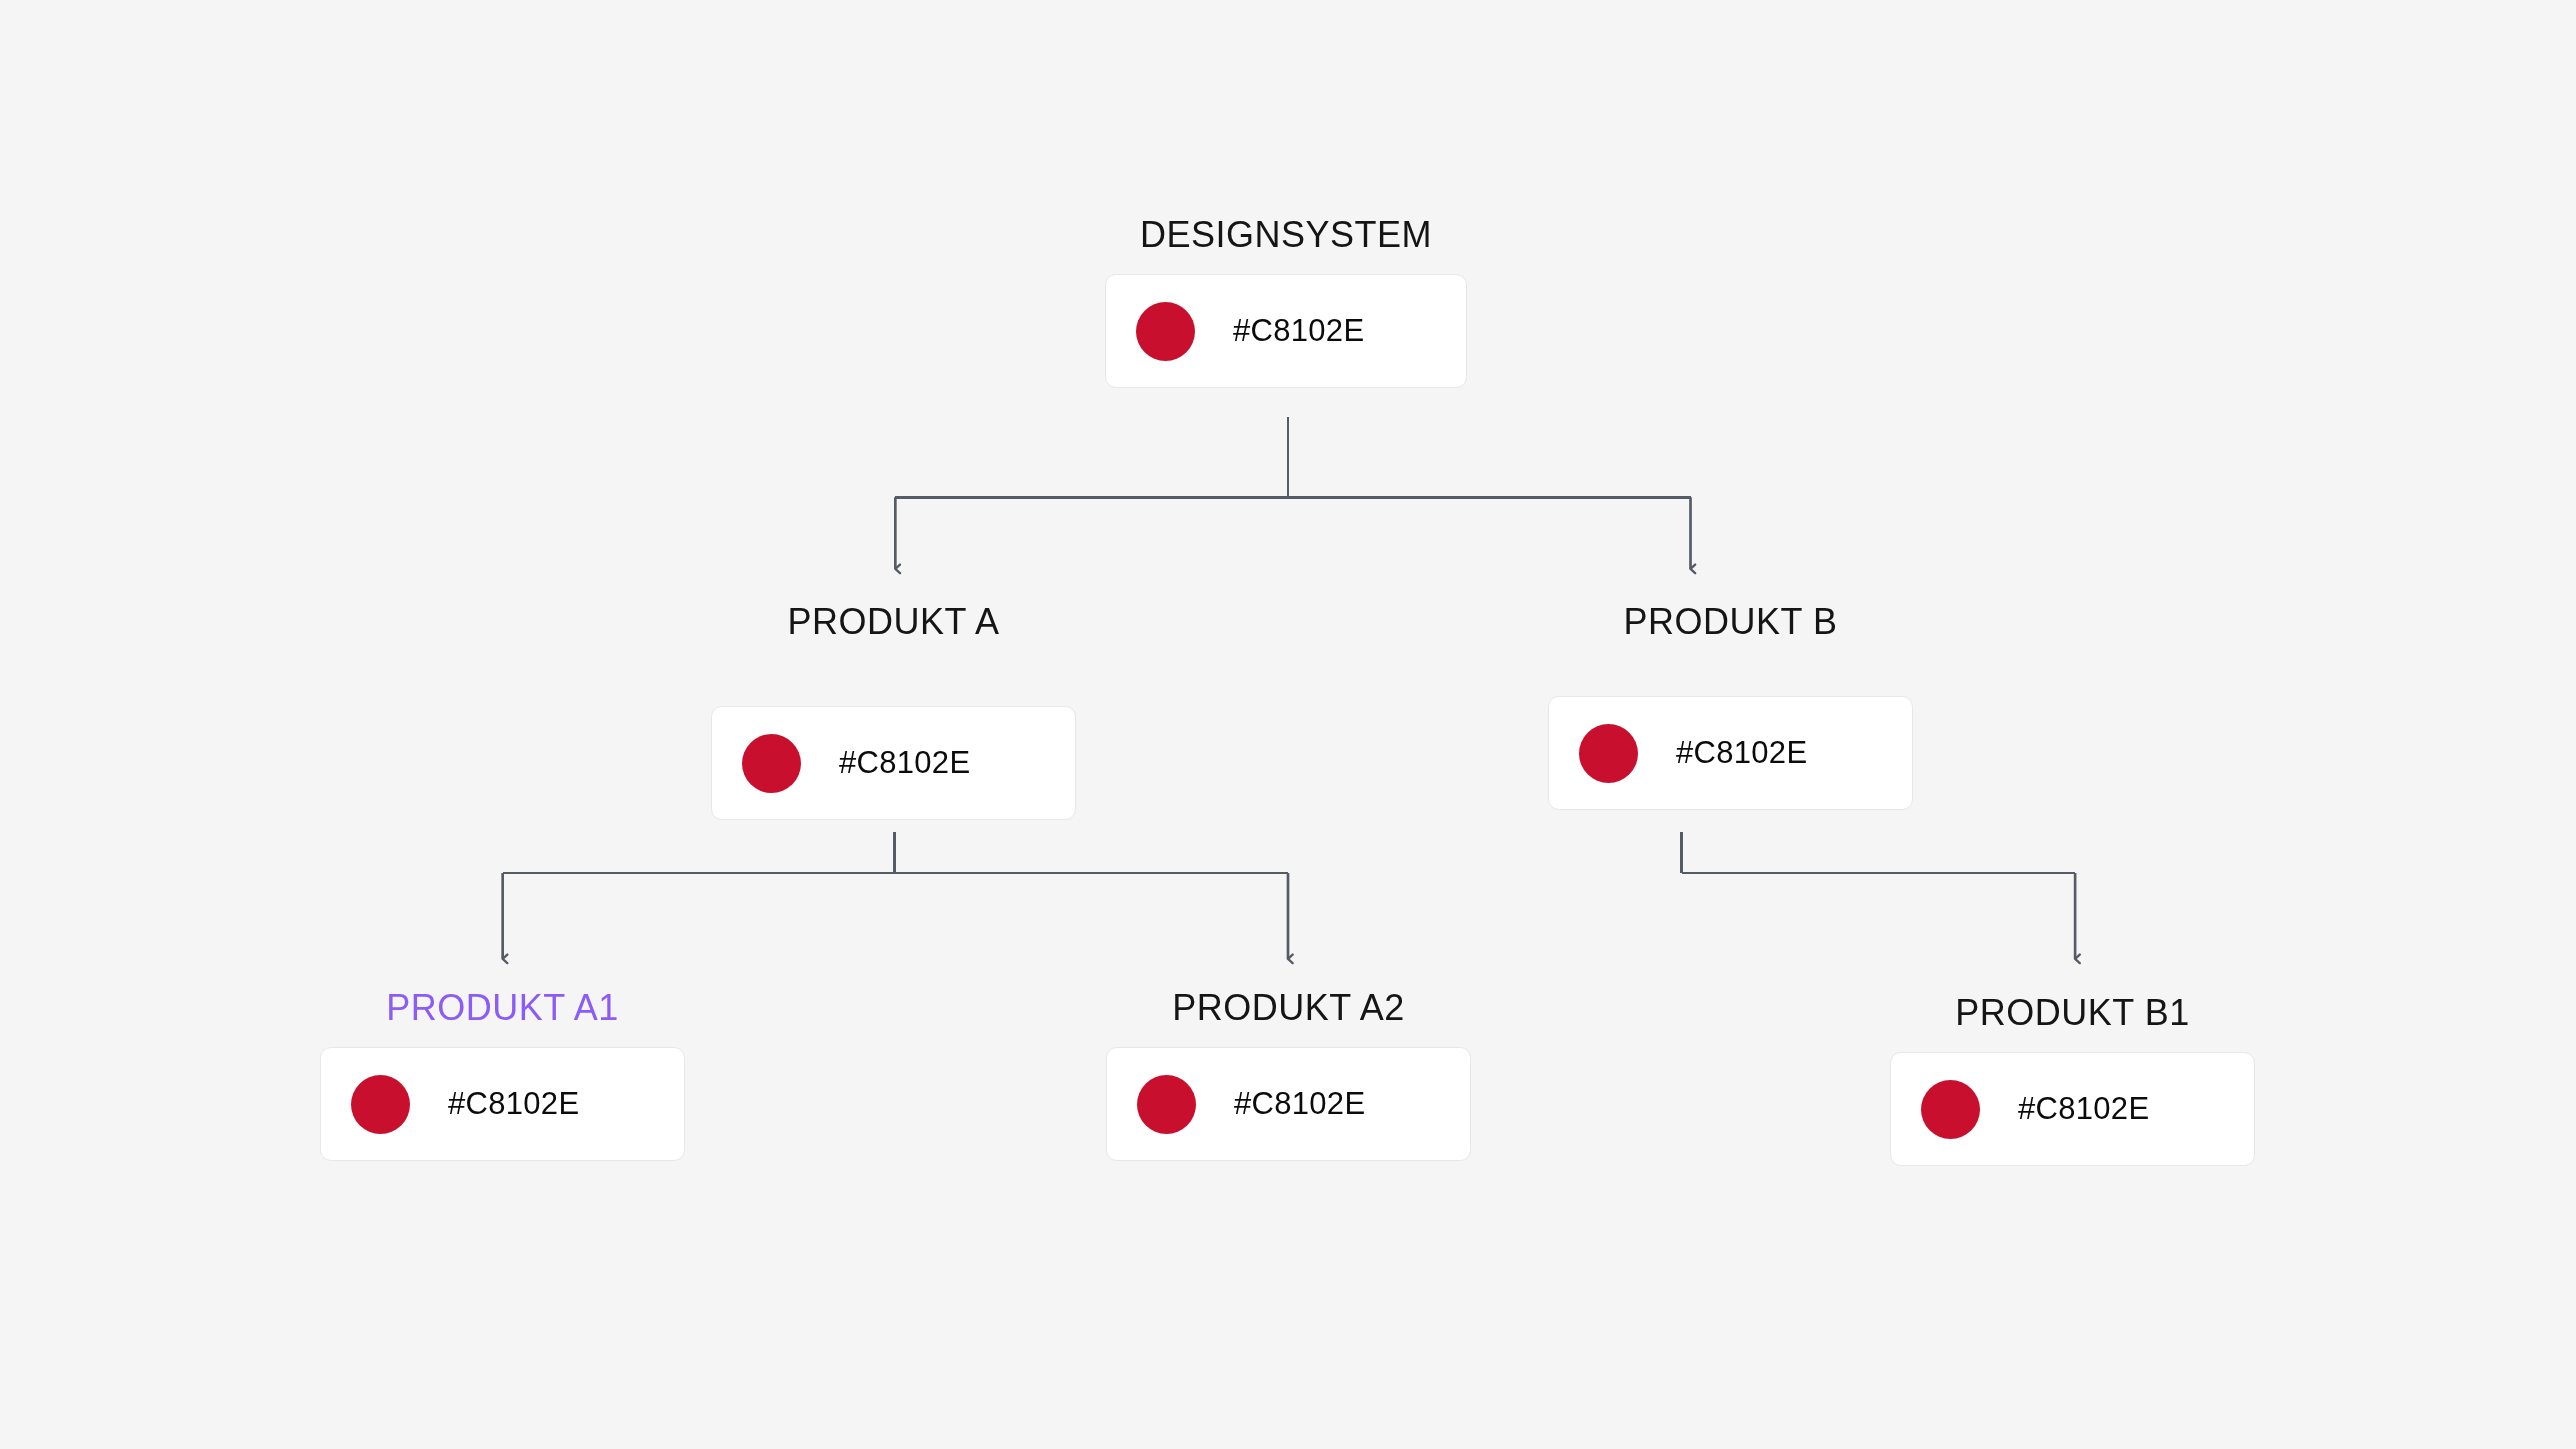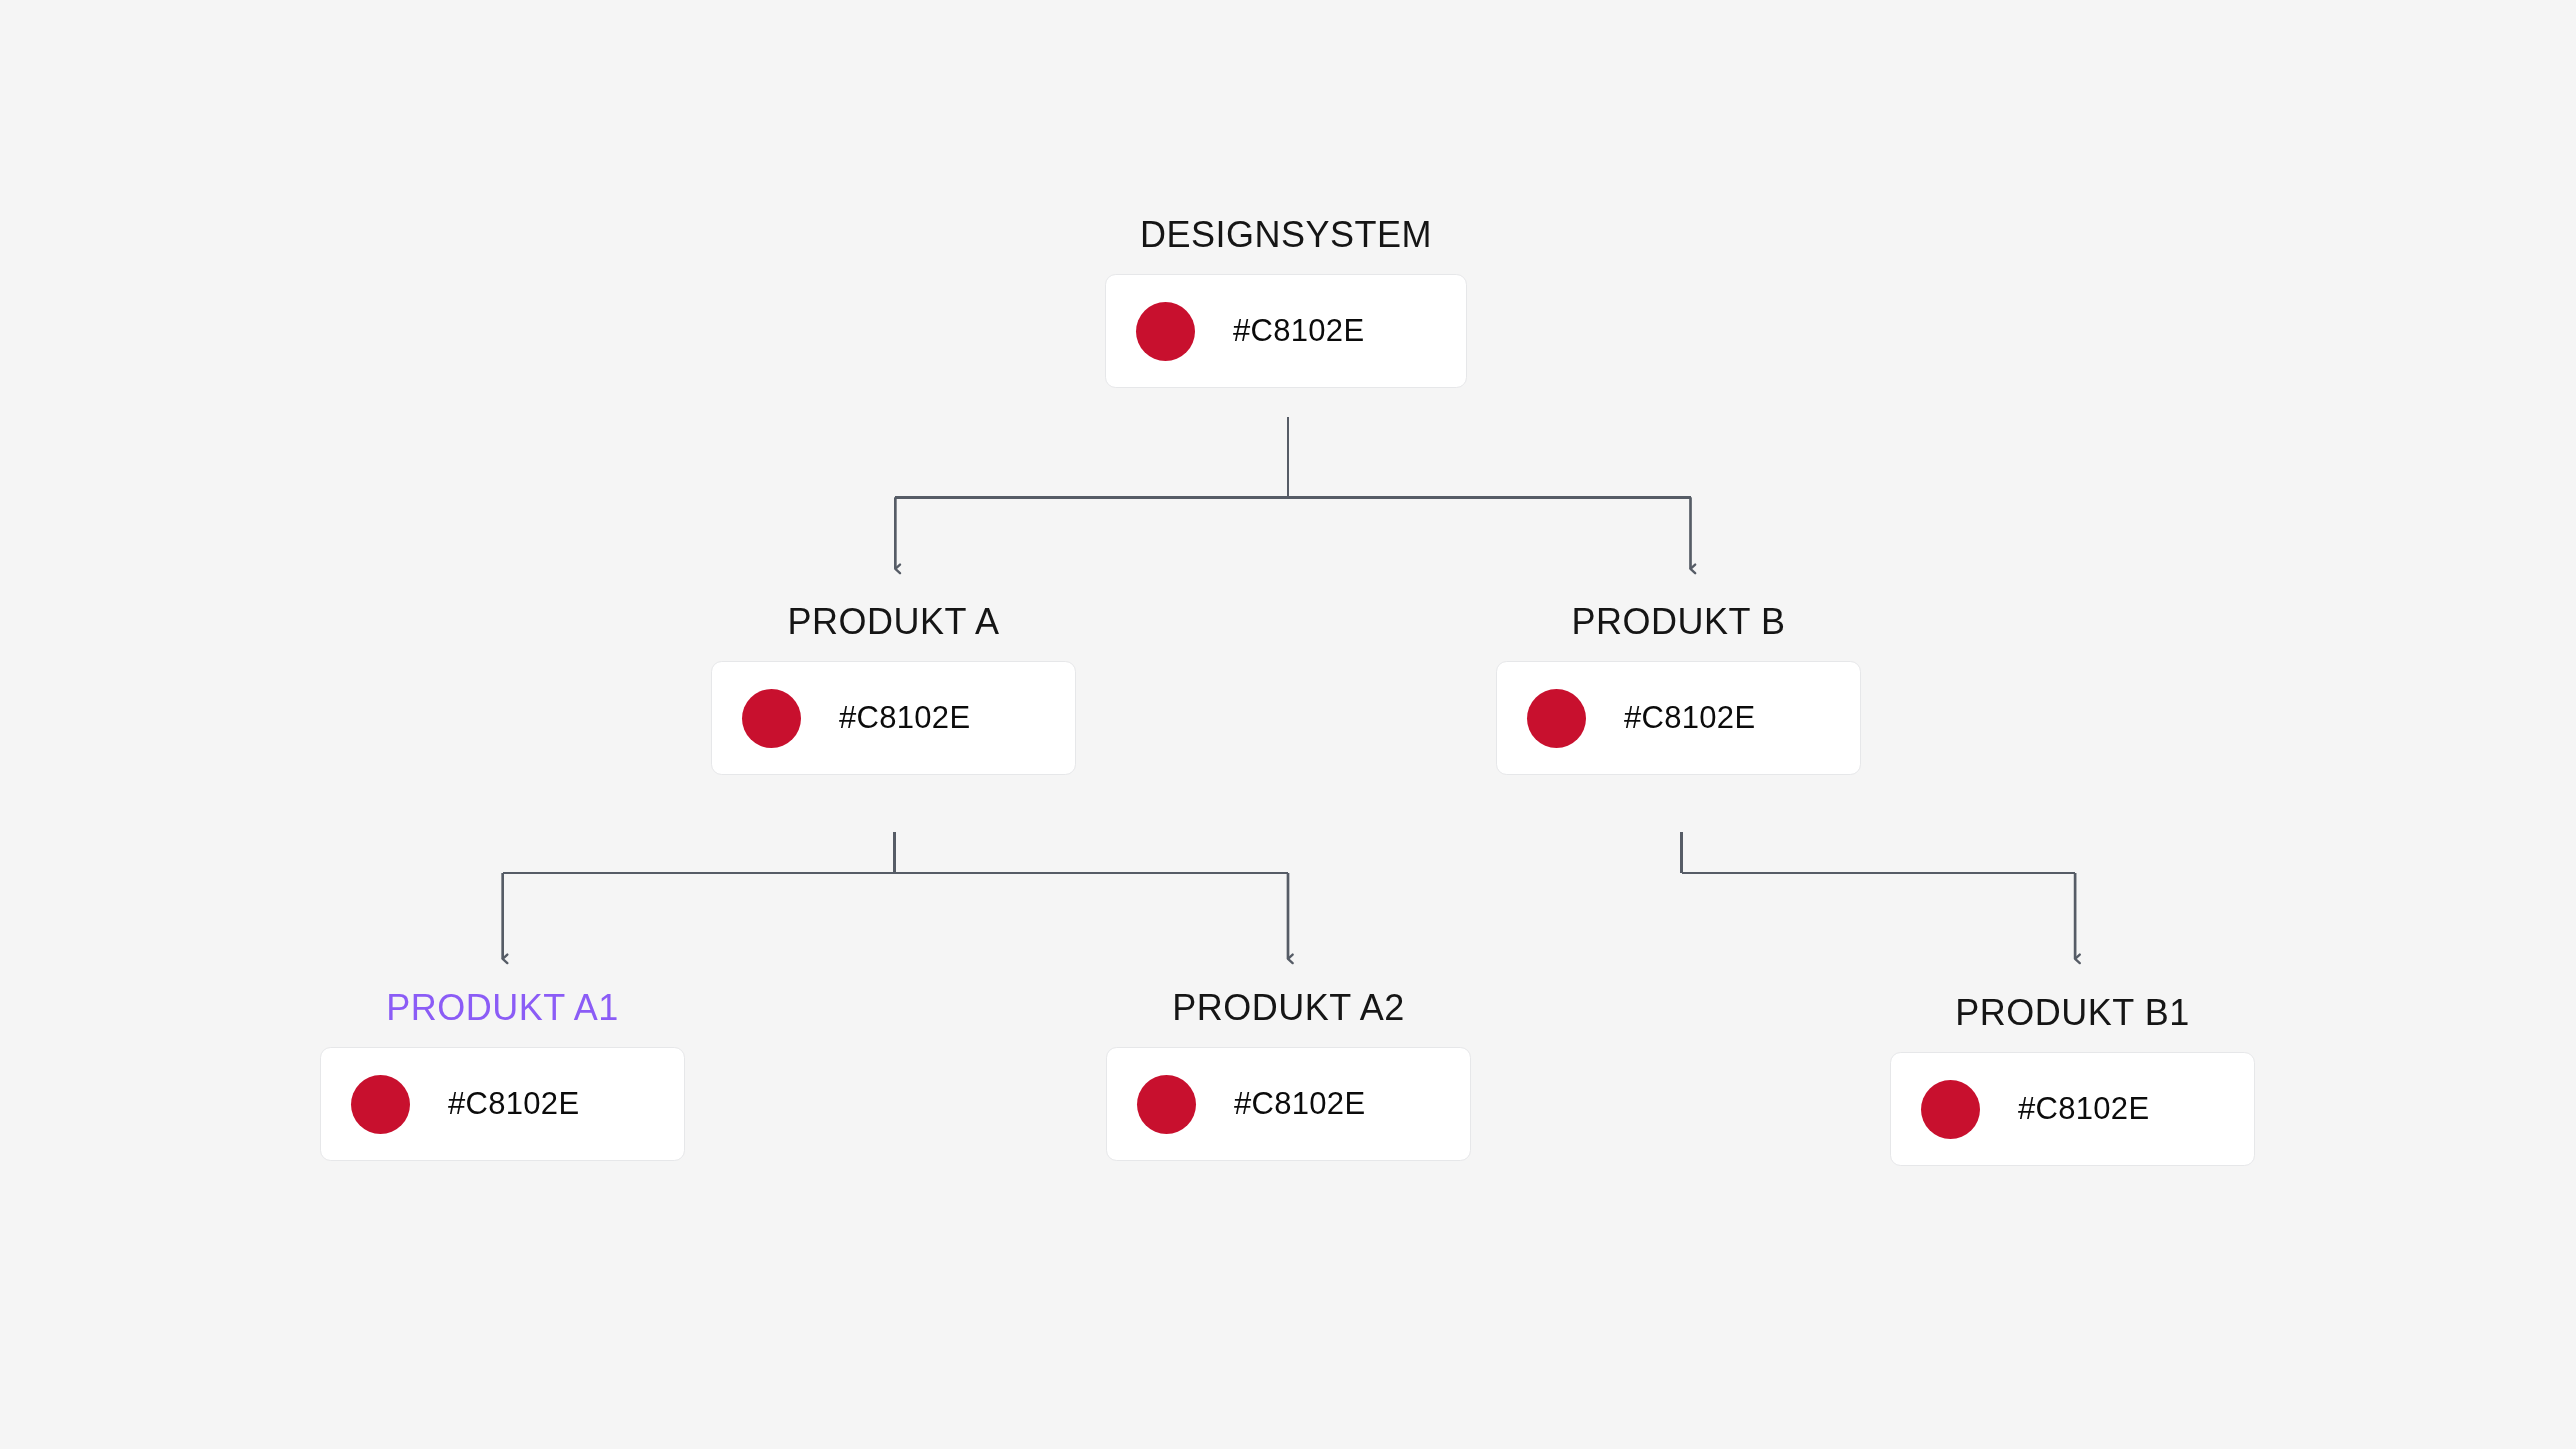--- a/index.html
+++ b/index.html
@@ -64,24 +64,24 @@
     color: #0b0b0b;
     letter-spacing: 0.3px;
     white-space: nowrap;
     margin-left: 38px;
   }
 
   
   .node-root      { left: 1105px; top: 215px;  width: 362px; }
   .node-root .swatch-card { width: 362px; }
 
-  .node-a         { left: 711px;  top: 602px;  width: 365px; }
+  .node-a         { left: 711px;  top: 602px;  width: 365px; gap: 45px; }
   .node-a .swatch-card { width: 365px; }
 
-  .node-b         { left: 1496px; top: 602px;  width: 365px; }
+  .node-b         { left: 1548px; top: 602px;  width: 365px; gap: 35px; }
   .node-b .swatch-card { width: 365px; }
 
   .node-a1        { left: 320px;  top: 988px; width: 365px; }
   .node-a1 .swatch-card { width: 365px; }
 
   .node-a2        { left: 1106px; top: 988px; width: 365px; text-align: center; }
   .node-a2 .swatch-card { width: 365px; }
 
   .node-b1        { left: 1890px; top: 993px; width: 365px; }
   .node-b1 .swatch-card { width: 365px; }

